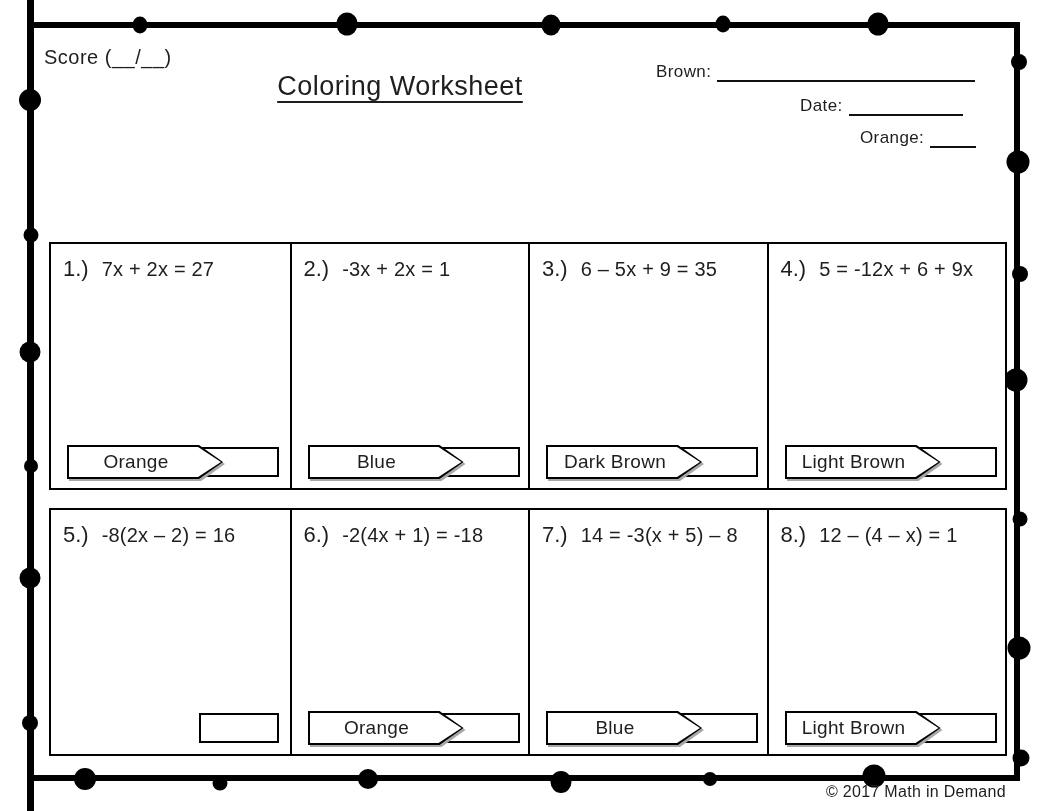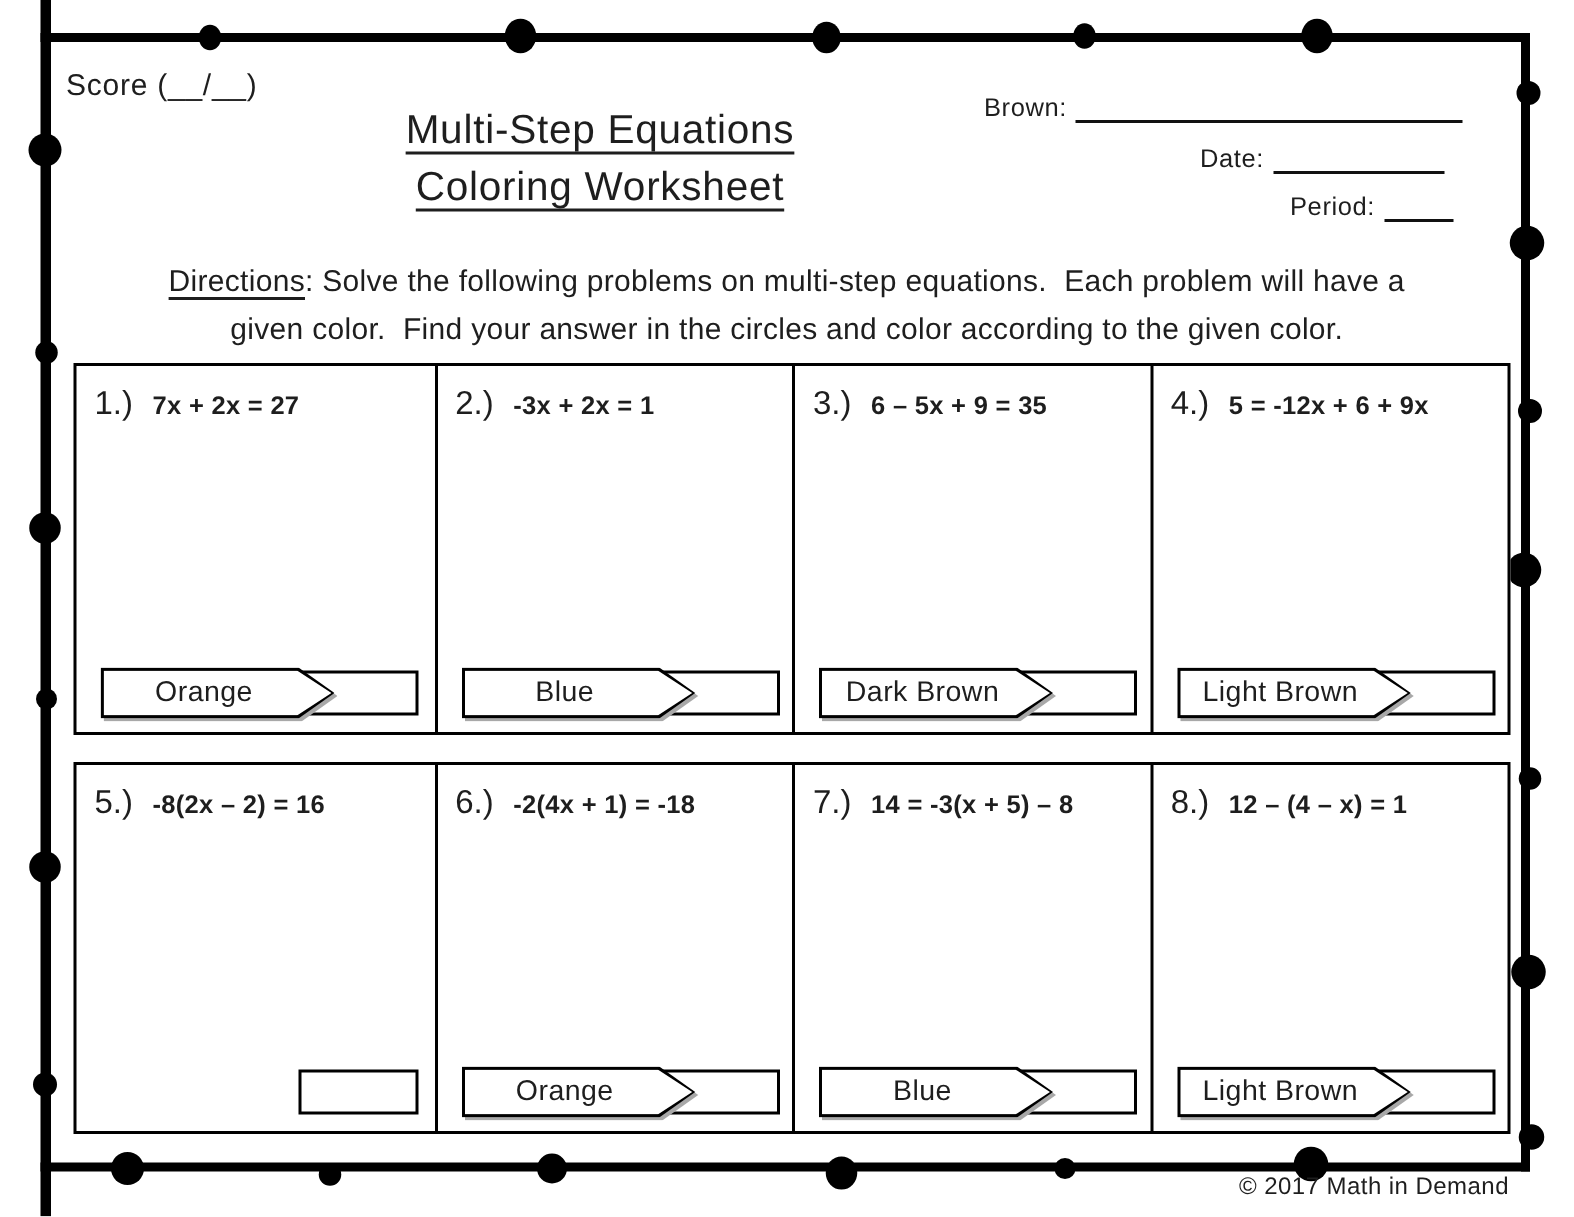--- a/index.html
+++ b/index.html
@@ -39,21 +39,21 @@
   
   .pgrid { position:absolute; left:49px; width:958px; height:248px;
            border:2px solid #000; background:#fff; box-sizing:border-box;
            display:grid; grid-template-columns:repeat(4,1fr); }
   .pgrid.row1 { top:242px; }
   .pgrid.row2 { top:508px; }
   .cell { position:relative; box-sizing:border-box; }
   .cell + .cell { border-left:2px solid #000; }
   .phead { display:flex; align-items:baseline; gap:13px; padding:12px 6px 0 12px; }
   .pnum { font-size:22px; }
-  .peq  { font-size:17px; letter-spacing:0.2px;font-weight:bold; }
+  .peq  { font-size:20px; letter-spacing:0.2px; }
 
   
   .answer-box { position:absolute; left:148px; bottom:11px; width:76px; height:26px;
                 border:2px solid #000; background:#fff; z-index:1; }
   .banner-wrap { position:absolute; left:16px; bottom:9px; width:156px; height:34px;
                  filter:drop-shadow(2.5px 2.5px 0 #a8a8a8); z-index:2; }
   .banner-outer { width:100%; height:100%; background:#000; position:relative;
                   clip-path:polygon(0 0, calc(100% - 24px) 0, 100% 50%, calc(100% - 24px) 100%, 0 100%); }
   .banner-inner { position:absolute; inset:2px; background:#fff;
                   clip-path:polygon(0 0, calc(100% - 23px) 0, 100% 50%, calc(100% - 23px) 100%, 0 100%);
@@ -96,41 +96,36 @@
   <div class="dot" style="left:30px;top:100px;width:22px;height:22px"></div>
   <div class="dot" style="left:31px;top:235px;width:15px;height:15px"></div>
   <div class="dot" style="left:30px;top:352px;width:21px;height:21px"></div>
   <div class="dot" style="left:31px;top:466px;width:14px;height:14px"></div>
   <div class="dot" style="left:30px;top:578px;width:21px;height:21px"></div>
   <div class="dot" style="left:30px;top:723px;width:16px;height:16px"></div>
 
   <div class="score">Score (__/__)</div>
 
   <div class="title-block">
-    <div class="title-line">Multi-Step Equations</div>
     <div class="title-line">Coloring Worksheet</div>
   </div>
 
   <div class="field-row name-row">
     <span>Brown:</span>
     <span class="blank name-blank"></span>
   </div>
   <div class="field-row date-row">
     <span>Date:</span>
     <span class="blank date-blank"></span>
   </div>
   <div class="field-row period-row">
-    <span>Period:</span>
+    <span>Orange:</span>
     <span class="blank period-blank"></span>
   </div>
 
-  <div class="directions">
-    <span class="dir-label">Directions</span><span class="ws">: Solve the following problems on multi-step equations.  Each problem will have a</span><br>
-    <span class="ws">given color.  Find your answer in the circles and color according to the given color.</span>
-  </div>
 
   <div class="pgrid row1">
     <div class="cell">
       <div class="phead">
           <span class="pnum">1.)</span>
           <span class="peq">7x + 2x = 27</span>
         </div>
       <div class="answer-box"></div>
       <div class="banner-wrap">
           <div class="banner-outer">

